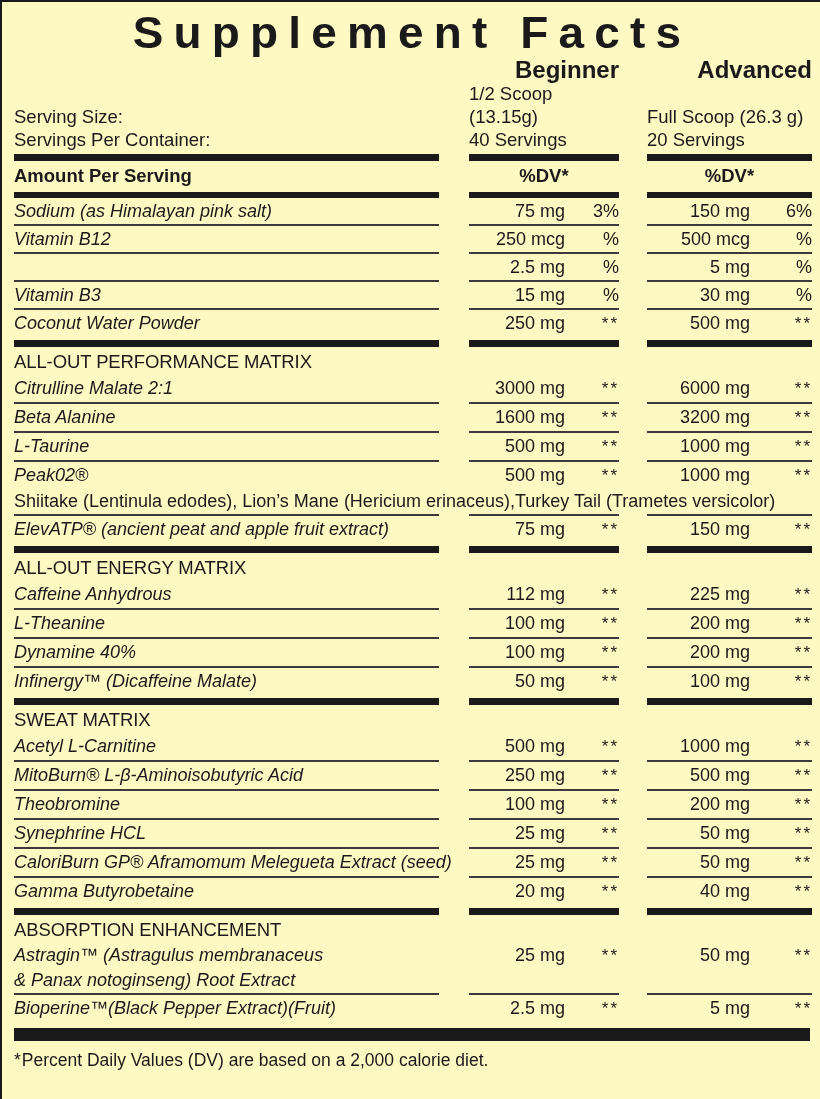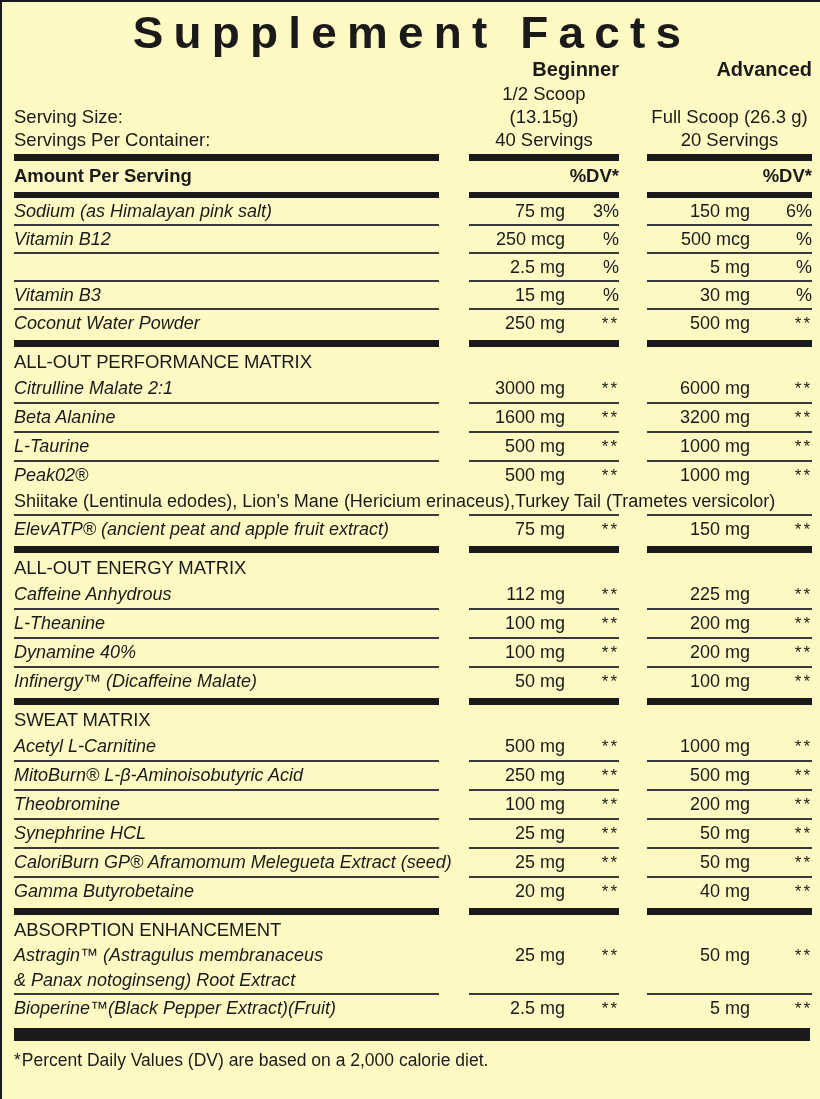--- a/index.html
+++ b/index.html
@@ -48,30 +48,30 @@
     display: grid;
     grid-template-columns: 425px 30px 150px 28px 165px;
     align-items: end;
   }
   .c-name  { grid-column: 1; }
   .c-beg   { grid-column: 3; }
   .c-adv   { grid-column: 5; }
 
   
   .hdr-names {
-    font-size: 20px;
+    font-size: 24px;
     font-weight: bold;
     line-height: 21px;
     text-align: right;
     padding-bottom: 2px;
   }
   .hdr-line {
     font-size: 18.5px;
     line-height: 23px;
-    text-align: center;
+    text-align: left;
   }
   .hdr-line.left {
     text-align: left;
   }
 
   
   .bars {
     display: grid;
     grid-template-columns: 425px 30px 150px 28px 165px;
     margin-top: 3px;
@@ -96,21 +96,21 @@
 
   
   .amt-hdr {
     font-size: 18.5px;
     font-weight: bold;
     line-height: 26px;
     padding-top: 2px;
   }
   .amt-hdr .c-name { text-align: left; }
   .amt-hdr .c-beg,
-  .amt-hdr .c-adv { text-align: right; }
+  .amt-hdr .c-adv { text-align: center; }
 
   
   .section-head {
     font-size: 18.5px;
     font-weight: normal;
     line-height: 24px;
     padding-top: 3px;
     padding-bottom: 1px;
     letter-spacing: -0.1px;
   }

